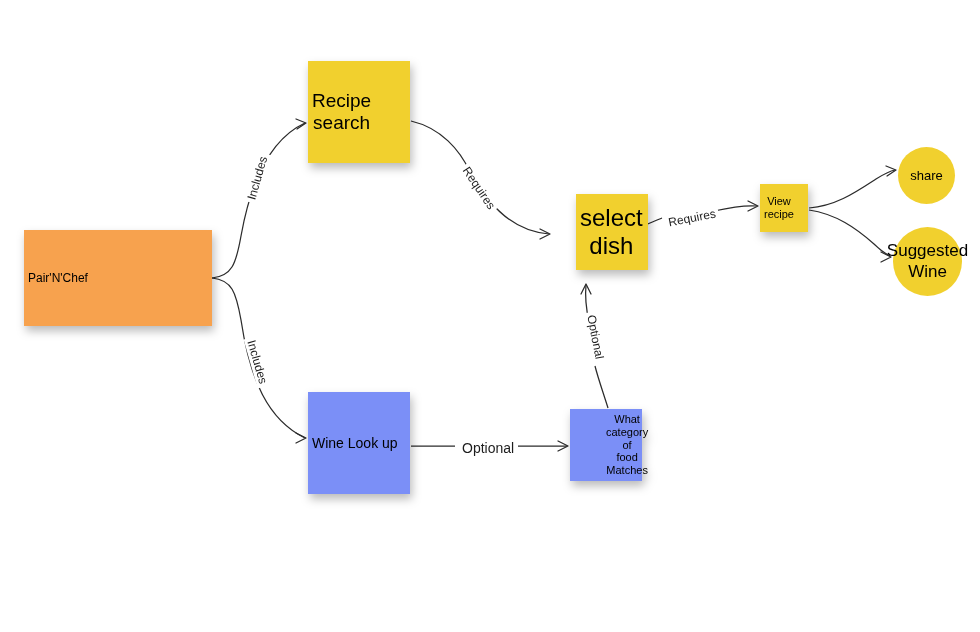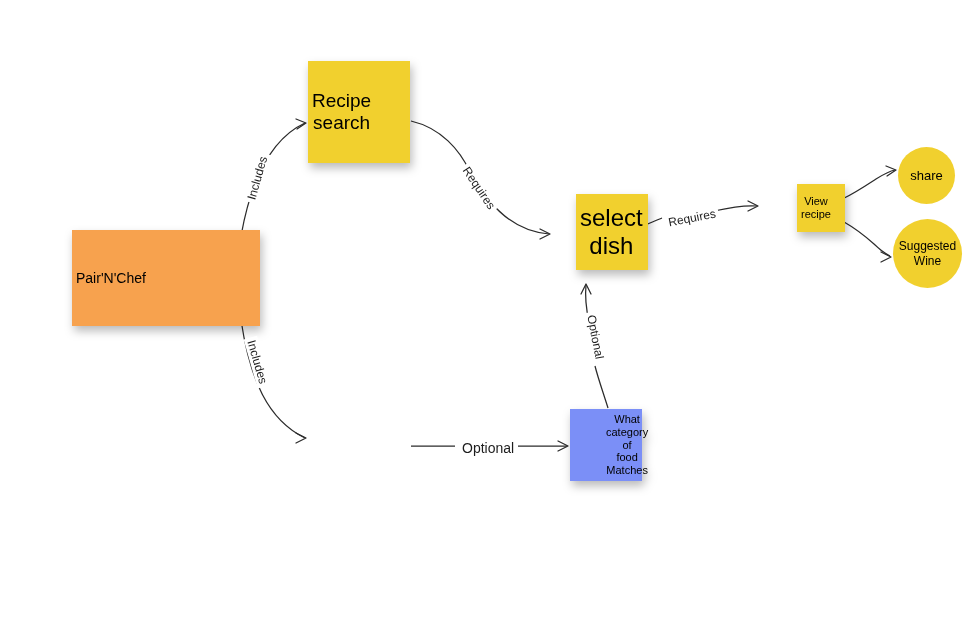--- a/index.html
+++ b/index.html
@@ -84,29 +84,29 @@
     position: absolute;
     white-space: nowrap;
     color: #1d1d1d;
     font-size: 13px;
     transform-origin: 50% 50%;
     background: #ffffff;
     padding: 0 3px;
   }
 
   
-  #note-root      { left: 24px;  top: 230px; width: 188px; height: 96px;  font-size: 14px; margin-left: 48px; }
+  #note-root      { left: 24px;  top: 230px; width: 188px; height: 96px;  font-size: 12px; }
   #note-recipe    { left: 308px; top: 61px;  width: 102px; height: 102px; font-size: 19px; }
   #note-select    { left: 552px; top: 194px; width: 72px;  height: 76px;  font-size: 24px; margin-left: 24px; }
-  #note-view      { left: 760px; top: 184px; width: 48px;  height: 48px;  font-size: 11px; margin-left: 37px; }
+  #note-view      { left: 760px; top: 184px; width: 48px;  height: 48px;  font-size: 11px; }
   #note-wine      { left: 308px; top: 392px; width: 102px; height: 102px; font-size: 14px; }
   #note-category  { left: 570px; top: 409px; width: 72px;  height: 72px;  font-size: 11px; padding-left: 32px; }
 
   #circle-share   { left: 898px; top: 147px; width: 57px;  height: 57px;  font-size: 13px; }
-  #circle-wine    { left: 893px; top: 219px; width: 69px;  height: 69px;  font-size: 12px; }
+  #circle-wine    { left: 893px; top: 227px; width: 69px;  height: 69px;  font-size: 17px; }
 
   #label-includes-top    { left: 232px; top: 171px; transform: rotate(-74deg); font-size: 12px; }
   #label-includes-bottom { left: 232px; top: 355px; transform: rotate(74deg);  font-size: 12px; }
   #label-requires-1      { left: 452px; top: 181px; transform: rotate(56deg);  font-size: 12px; }
   #label-requires-2      { left: 665px; top: 211px; transform: rotate(-11deg); font-size: 12px; }
   #label-optional-v      { left: 570px; top: 330px; transform: rotate(79deg);  font-size: 12px; }
   #label-optional-h      { left: 459px; top: 440px; transform: rotate(0deg);   font-size: 14px; }
 </style>
 </head>
 <body>
@@ -172,20 +172,23 @@
   <div class="note" id="note-select" style="background:#F1D02E;">
     <span class="note-text">select
 dish</span>
   </div>
 
   <div class="note" id="note-view" style="background:#F1D02E;">
     <span class="note-text">View
 recipe</span>
   </div>
 
+  <div class="note" id="note-wine" style="background:#7B8FF7;">
+    <span class="note-text">Wine Look up</span>
+  </div>
 
   <div class="note" id="note-category" style="background:#7B8FF7;">
     <span class="note-text">What
 category of
 food
 Matches</span>
   </div>
 
   <div class="circle" id="circle-share" style="background:#F1D02E;">
     <span class="circle-text">share</span>

